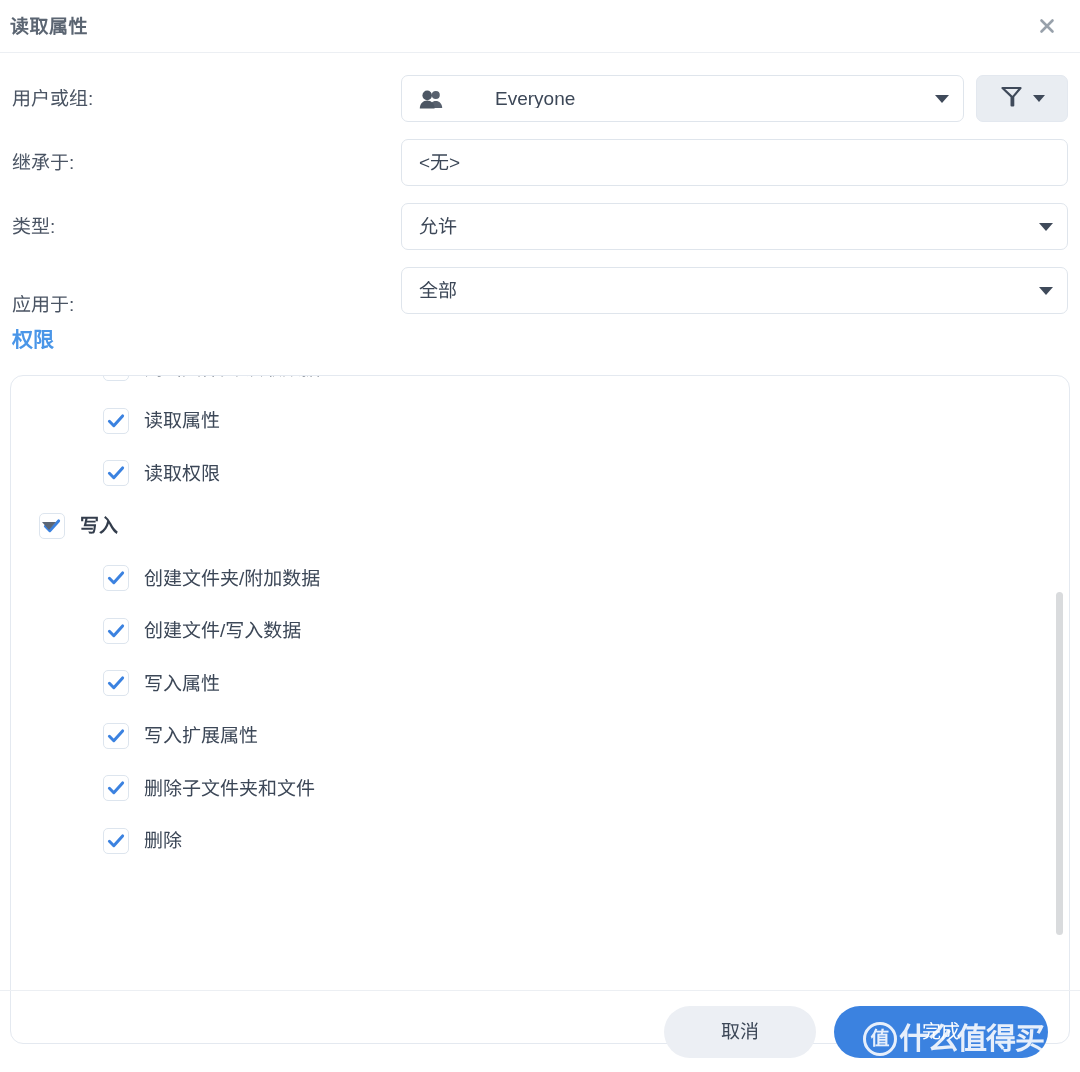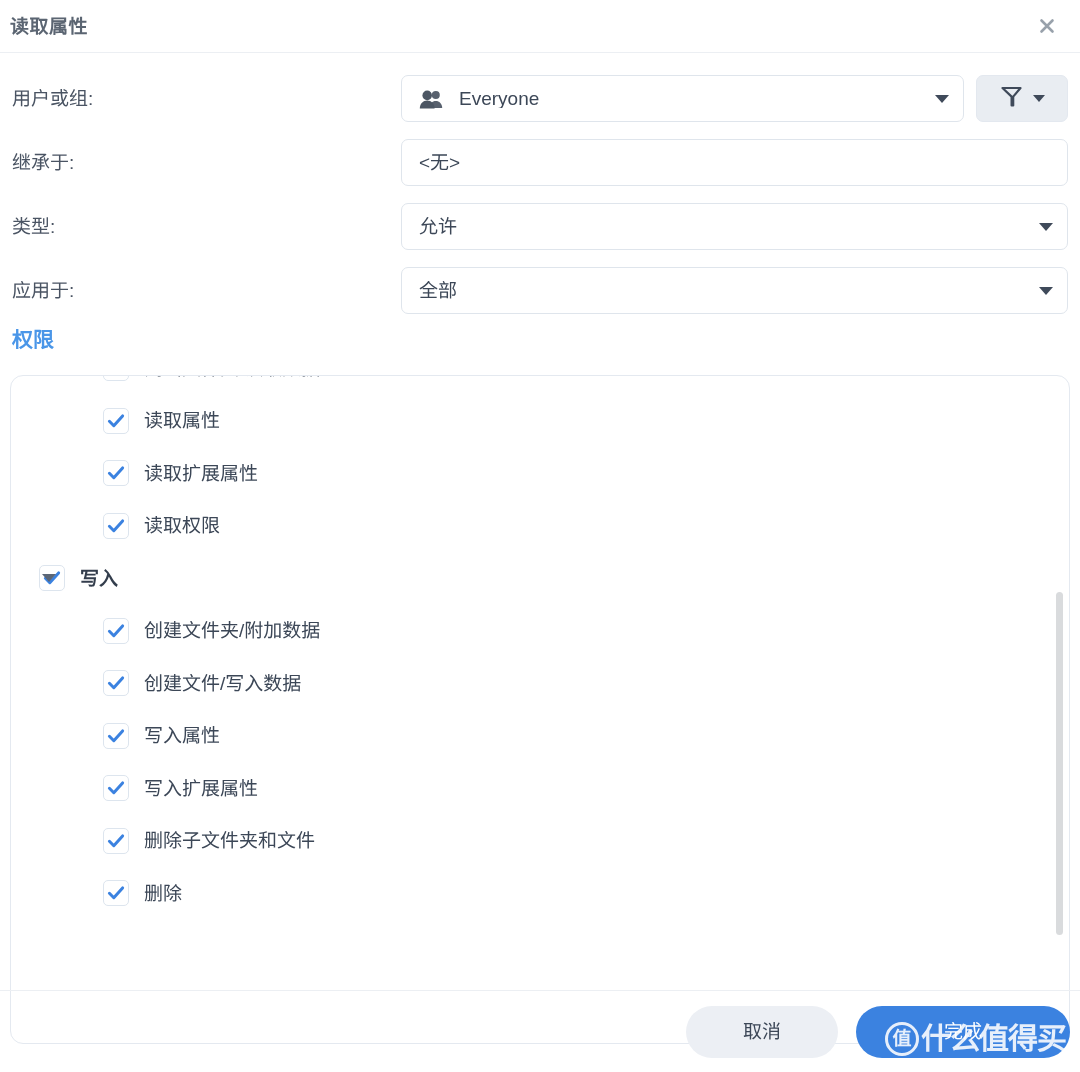--- a/index.html
+++ b/index.html
@@ -108,23 +108,23 @@
     flex: 0 0 auto;
     margin-right: 14px;
     display: flex;
     align-items: center;
   }
 
   
   #row-user     { top: 22px;  height: 47px; }
   #row-inherit  { top: 86px;  height: 47px; }
   #row-type     { top: 150px; height: 47px; }
-  #row-applyto  { top: 214px; height: 47px; }
-
-  #field-user     { width: 563px; flex: 0 0 563px; }
+  #row-applyto  { top: 214px; height: 47px; align-items: flex-end; }
+
+  #field-user     { width: 563px; flex: 0 0 563px; gap: 36px; }
   #field-inherit,
   #field-type,
   #field-applyto  { width: 667px; flex: 0 0 667px; }
 
   .filter-btn {
     margin-left: 12px;
     width: 92px;
     height: 47px;
     background: #e9edf2;
     border: 1px solid #e3e8ef;
@@ -240,21 +240,21 @@
 
   
   .dlg-footer {
     position: relative;
     flex: 0 0 82px;
     border-top: 1px solid #eceff3;
     display: flex;
     align-items: center;
     justify-content: flex-end;
     gap: 18px;
-    padding: 0 10px 0 0;
+    padding: 0 32px 0 0;
   }
   .btn {
     height: 52px;
     min-width: 152px;
     border-radius: 26px;
     border: none;
     font-size: 19px;
     font-family: inherit;
     display: flex;
     align-items: center;
@@ -380,28 +380,20 @@
                 </svg>
               </span>
               <span class="perm-label">读取属性</span>
             </div>
             <div class="perm-row lvl2">
               <span class="cbx">
                 <svg width="20" height="20" viewBox="0 0 20 20" aria-hidden="true">
                   <path d="M3.4 10.3 L7.8 14.7 L16.6 4.9" fill="none" stroke="#3b82e0" stroke-width="3" stroke-linecap="round" stroke-linejoin="round"></path>
                 </svg>
               </span>
-              <span class="perm-label">读取扩展属性</span>
-            </div>
-            <div class="perm-row lvl2">
-              <span class="cbx">
-                <svg width="20" height="20" viewBox="0 0 20 20" aria-hidden="true">
-                  <path d="M3.4 10.3 L7.8 14.7 L16.6 4.9" fill="none" stroke="#3b82e0" stroke-width="3" stroke-linecap="round" stroke-linejoin="round"></path>
-                </svg>
-              </span>
               <span class="perm-label">读取权限</span>
             </div>
             <div class="perm-row lvl1 parent">
               <span class="twisty"></span>
               <span class="cbx">
                 <svg width="20" height="20" viewBox="0 0 20 20" aria-hidden="true">
                   <path d="M3.4 10.3 L7.8 14.7 L16.6 4.9" fill="none" stroke="#3b82e0" stroke-width="3" stroke-linecap="round" stroke-linejoin="round"></path>
                 </svg>
               </span>
               <span class="perm-label">写入</span>

